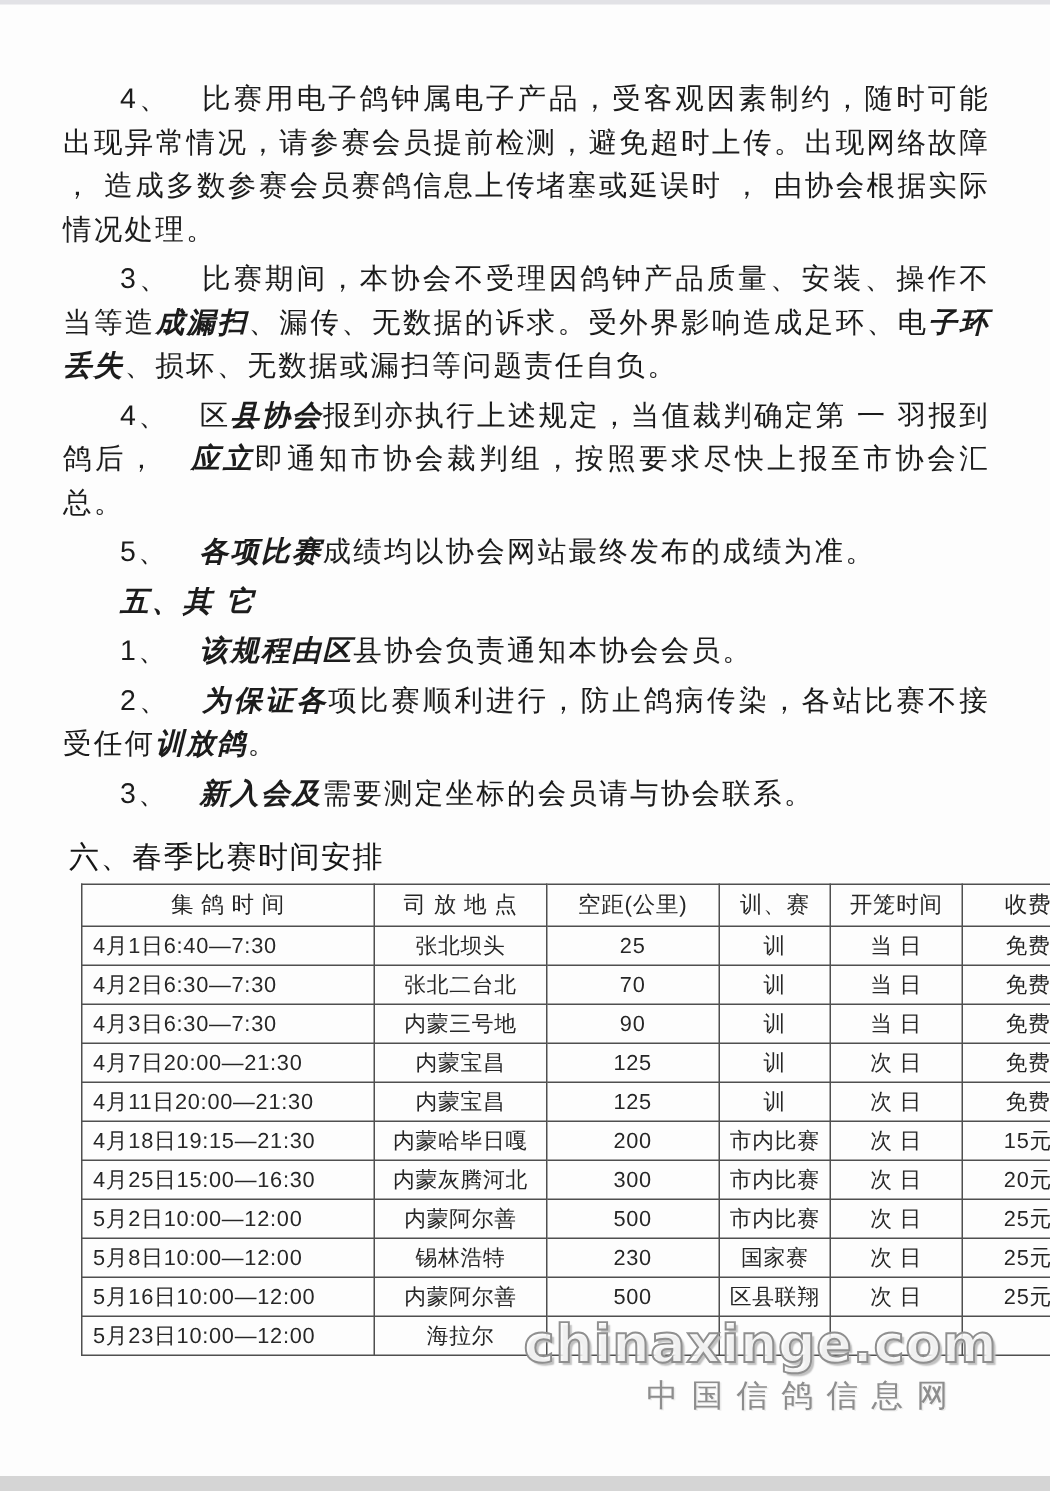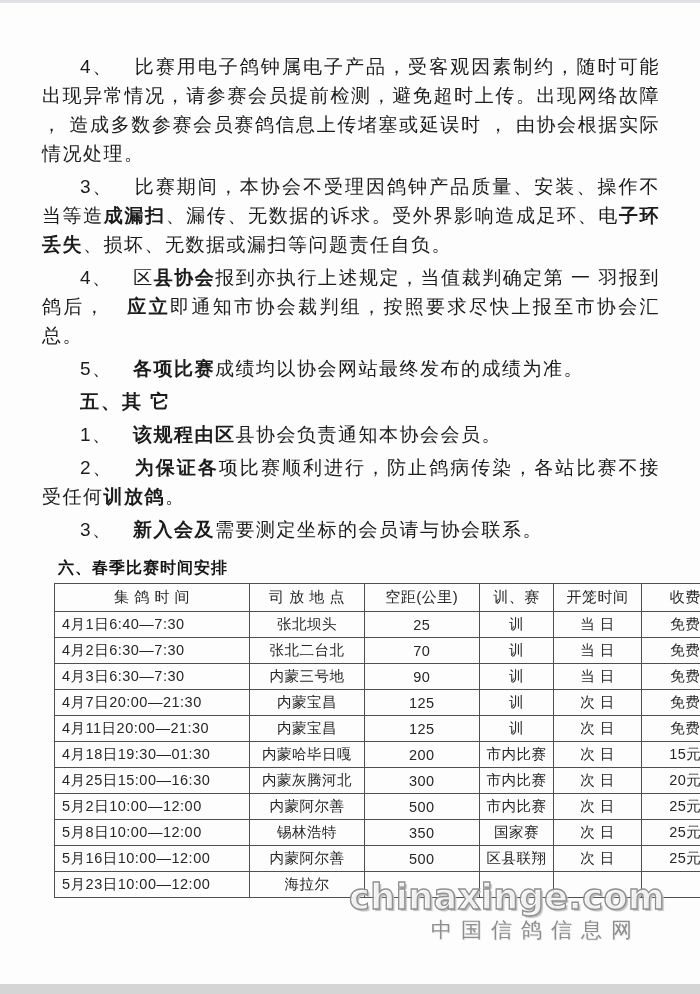--- a/index.html
+++ b/index.html
@@ -10,23 +10,23 @@
     color:#1c1c1c;
   }
   .edge-top{position:absolute;top:0;left:0;right:0;height:3px;background:#e2e2e6;}
   .edge-bottom{position:absolute;bottom:0;left:0;right:0;height:10px;background:#d5d5d5;}
   .content{position:absolute;left:42px;top:52px;width:618px;}
   .para{
     margin:0 0 4px 0;font-size:19px;line-height:29px;letter-spacing:1.5px;
     text-align:justify;text-indent:2em;color:#1c1c1c;
   }
   .para.h{font-weight:bold;letter-spacing:2px;}
-  .para .b{font-weight:bold;}
+  .para .b{font-weight:bold;font-style:italic;}
   .sec-title{
-    margin:14px 0 4px 16px;font-size:16px;font-weight:bold;letter-spacing:1px;color:#151515;
+    margin:14px 0 4px 4px;font-size:20px;font-weight:normal;letter-spacing:1px;color:#151515;
   }
   table.schedule{
     border-collapse:collapse;margin-left:12px;width:676px;table-layout:fixed;
     background:transparent;
   }
   table.schedule th,table.schedule td{
     border:1px solid #4f4f4f;font-weight:400;font-size:14.5px;color:#262626;
     text-align:center;padding:0;height:25px;letter-spacing:0.5px;overflow:hidden;white-space:nowrap;
   }
   table.schedule thead th{height:27px;font-size:15px;}
@@ -121,21 +121,21 @@
           </tr>
           <tr>
             <td>4月11日20:00—21:30</td>
             <td>内蒙宝昌</td>
             <td>125</td>
             <td>训</td>
             <td>次 日</td>
             <td>免费</td>
           </tr>
           <tr>
-            <td>4月18日19:30—01:30</td>
+            <td>4月18日19:15—21:30</td>
             <td>内蒙哈毕日嘎</td>
             <td>200</td>
             <td>市内比赛</td>
             <td>次 日</td>
             <td>15元</td>
           </tr>
           <tr>
             <td>4月25日15:00—16:30</td>
             <td>内蒙灰腾河北</td>
             <td>300</td>
@@ -147,21 +147,21 @@
             <td>5月2日10:00—12:00</td>
             <td>内蒙阿尔善</td>
             <td>500</td>
             <td>市内比赛</td>
             <td>次 日</td>
             <td>25元</td>
           </tr>
           <tr>
             <td>5月8日10:00—12:00</td>
             <td>锡林浩特</td>
-            <td>350</td>
+            <td>230</td>
             <td>国家赛</td>
             <td>次 日</td>
             <td>25元</td>
           </tr>
           <tr>
             <td>5月16日10:00—12:00</td>
             <td>内蒙阿尔善</td>
             <td>500</td>
             <td>区县联翔</td>
             <td>次 日</td>

